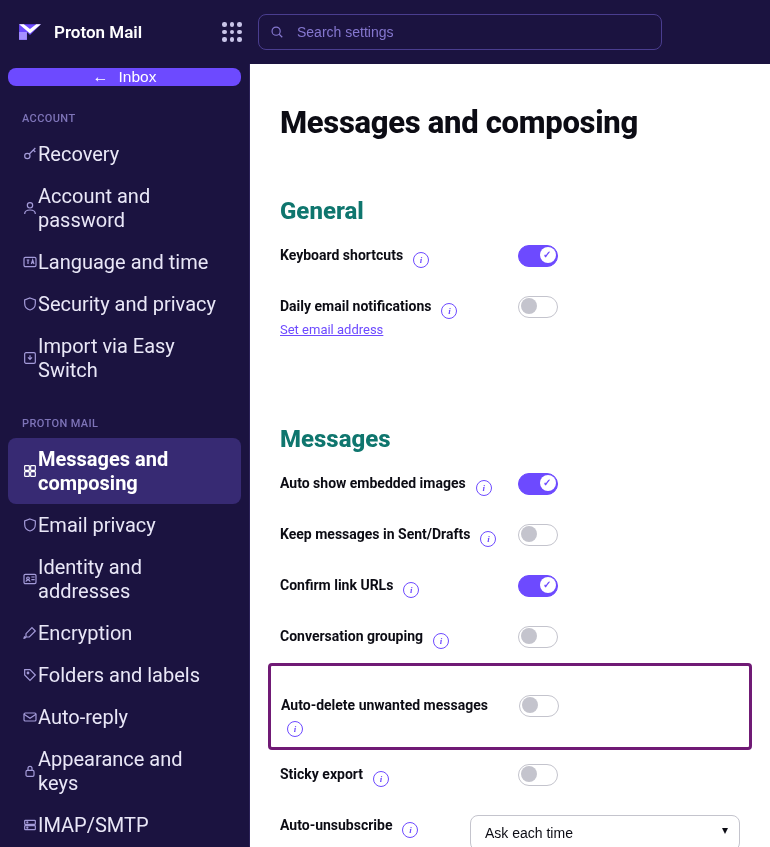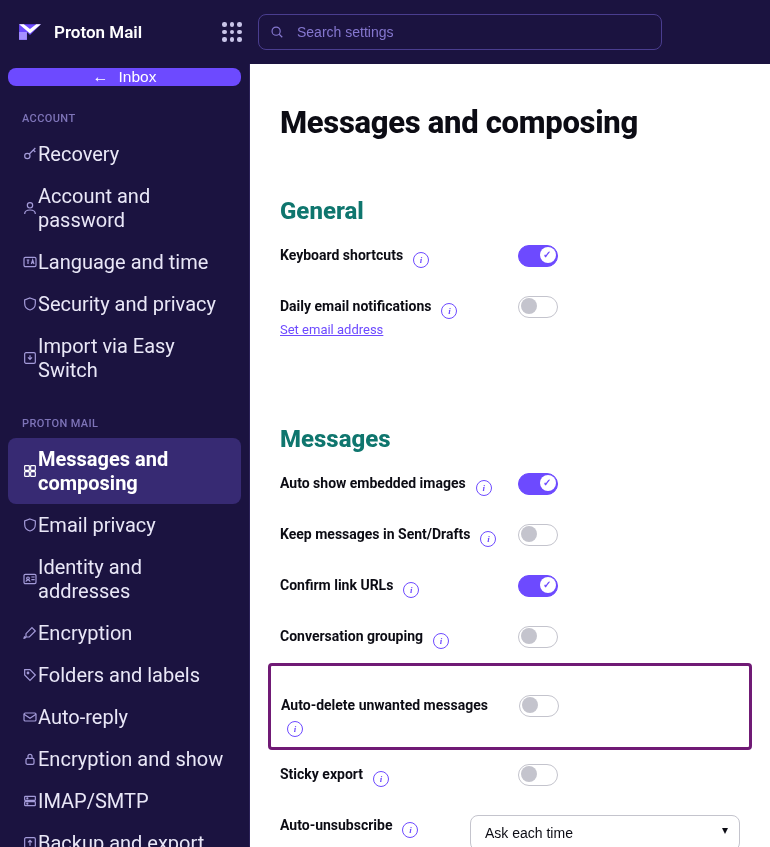--- a/index.html
+++ b/index.html
@@ -200,21 +200,21 @@
         </span>
       <span>Auto-reply</span>
     </div>
     <div class="nav-item">
       <span class="ico">
           <svg width="16" height="16" viewBox="0 0 24 24" fill="none" stroke="currentColor" stroke-width="1.8">
             <rect x="6" y="11" width="12" height="9" rx="2"></rect>
             <path d="M9 11V8a3 3 0 016 0v3"></path>
           </svg>
         </span>
-      <span>Encryption and show</span>
+      <span>Appearance and keys</span>
     </div>
     <div class="nav-item">
       <span class="ico">
           <svg width="16" height="16" viewBox="0 0 24 24" fill="none" stroke="currentColor" stroke-width="1.8">
             <rect x="4" y="5" width="16" height="6" rx="1"></rect>
             <rect x="4" y="13" width="16" height="6" rx="1"></rect>
             <circle cx="8" cy="8" r="0.8" fill="currentColor"></circle>
             <circle cx="8" cy="16" r="0.8" fill="currentColor"></circle>
           </svg>
         </span>

